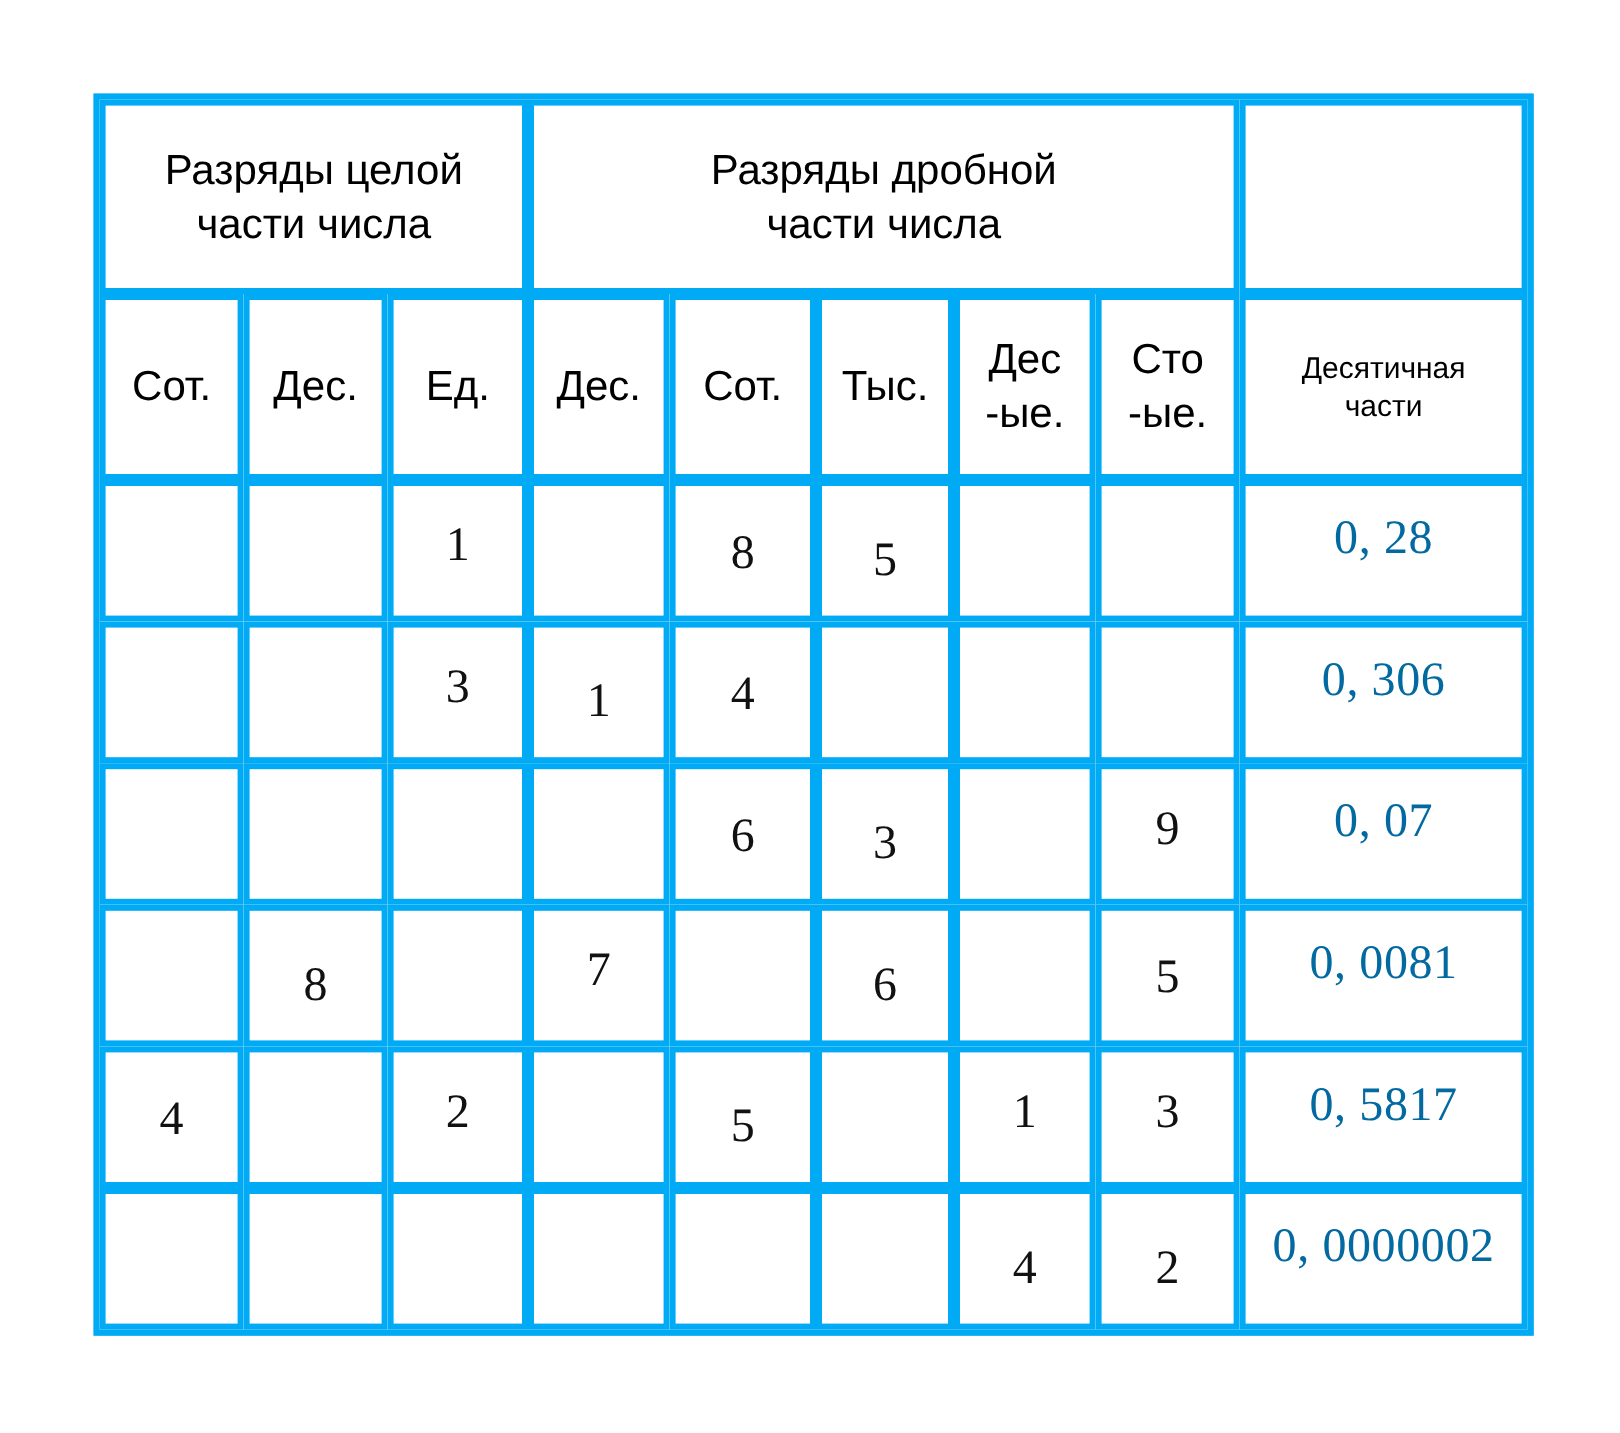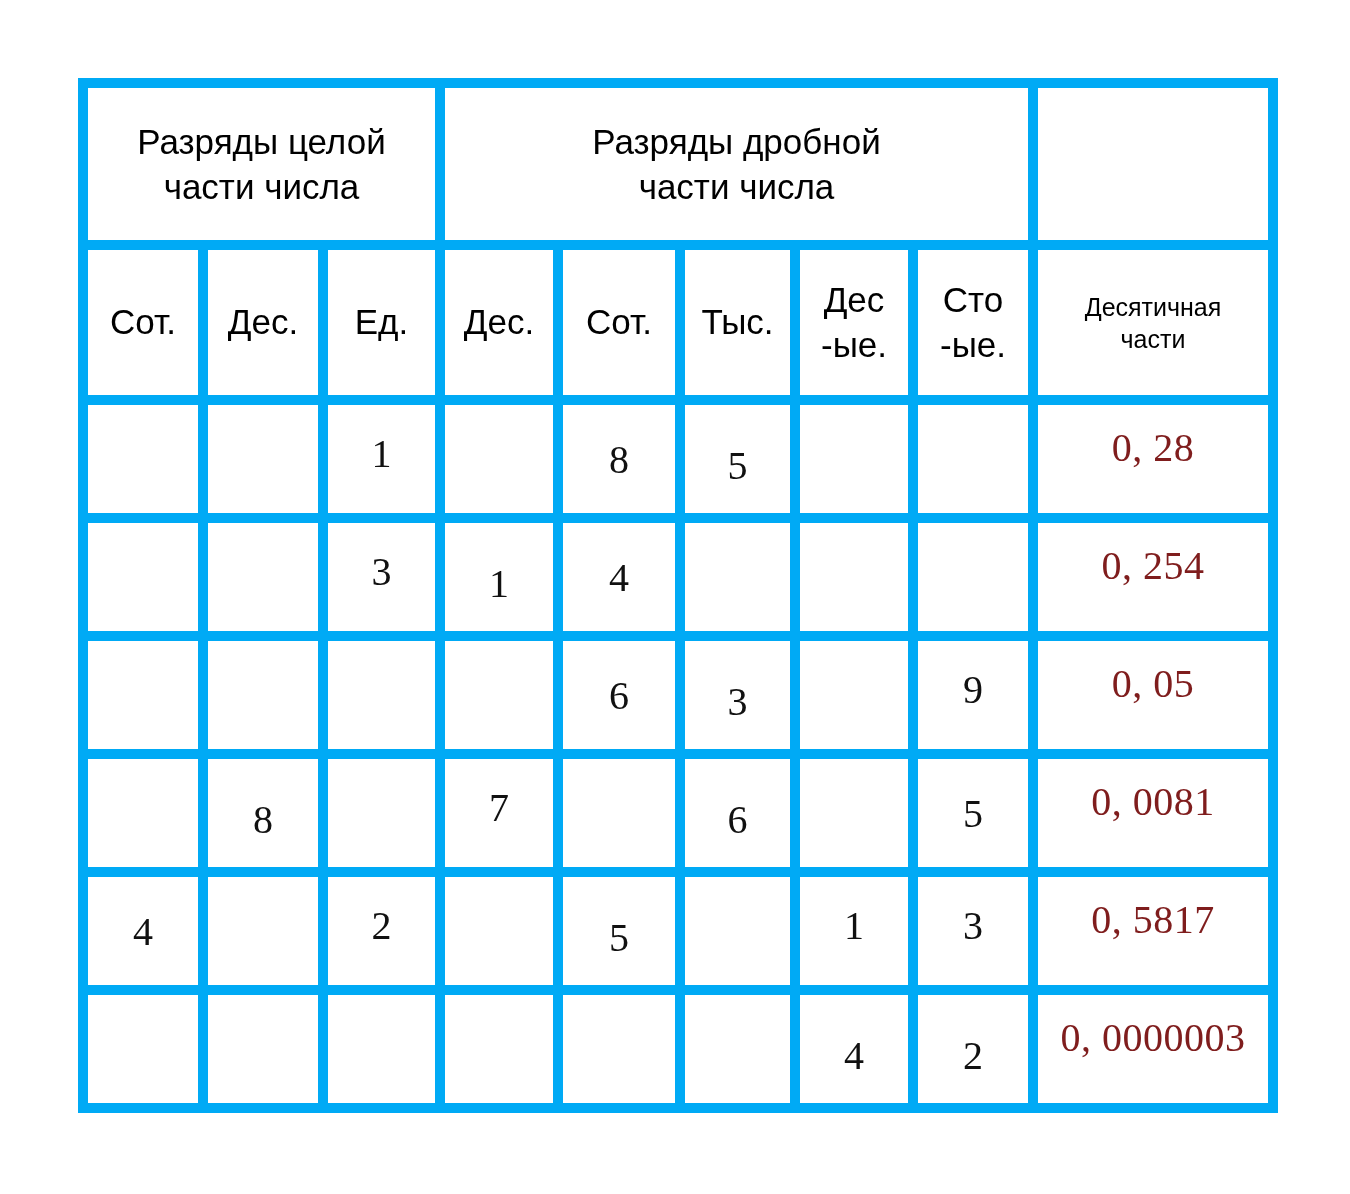--- a/index.html
+++ b/index.html
@@ -90,21 +90,21 @@
   
   .nudge-up   .dg { position: relative; top: -6px; }
   .nudge-down .dg { position: relative; top: 6px; }
   .nudge-0    .dg { position: relative; top: 0px; }
 
   
   .frac-cell {
     height: 118px;
     font-family: "Liberation Serif", serif;
     font-size: 40px;
-    color: #7f1d1d;
+    color: #0369a1;
     text-align: center;
     vertical-align: middle;
   }
   .frac-cell .fr {
     display: inline-block;
     position: relative;
     top: -12px;
     letter-spacing: 0.5px;
   }
 
@@ -199,33 +199,33 @@
 
       <tr>
         <td class="digit-cell nudge-0"><span class="dg"></span></td>
         <td class="digit-cell nudge-0"><span class="dg"></span></td>
         <td class="digit-cell nudge-up"><span class="dg">3</span></td>
         <td class="digit-cell nudge-down"><span class="dg">1</span></td>
         <td class="digit-cell nudge-0"><span class="dg">4</span></td>
         <td class="digit-cell nudge-0"><span class="dg"></span></td>
         <td class="digit-cell nudge-0"><span class="dg"></span></td>
         <td class="digit-cell nudge-0"><span class="dg"></span></td>
-        <td class="frac-cell"><span class="fr">0, 254</span></td>
+        <td class="frac-cell"><span class="fr">0, 306</span></td>
       </tr>
 
       <tr>
         <td class="digit-cell nudge-0"><span class="dg"></span></td>
         <td class="digit-cell nudge-0"><span class="dg"></span></td>
         <td class="digit-cell nudge-0"><span class="dg"></span></td>
         <td class="digit-cell nudge-0"><span class="dg"></span></td>
         <td class="digit-cell nudge-0"><span class="dg">6</span></td>
         <td class="digit-cell nudge-down"><span class="dg">3</span></td>
         <td class="digit-cell nudge-0"><span class="dg"></span></td>
         <td class="digit-cell nudge-up"><span class="dg">9</span></td>
-        <td class="frac-cell"><span class="fr">0, 05</span></td>
+        <td class="frac-cell"><span class="fr">0, 07</span></td>
       </tr>
 
       <tr>
         <td class="digit-cell nudge-0"><span class="dg"></span></td>
         <td class="digit-cell nudge-down"><span class="dg">8</span></td>
         <td class="digit-cell nudge-0"><span class="dg"></span></td>
         <td class="digit-cell nudge-up"><span class="dg">7</span></td>
         <td class="digit-cell nudge-0"><span class="dg"></span></td>
         <td class="digit-cell nudge-down"><span class="dg">6</span></td>
         <td class="digit-cell nudge-0"><span class="dg"></span></td>
@@ -247,19 +247,19 @@
 
       <tr>
         <td class="digit-cell nudge-0"><span class="dg"></span></td>
         <td class="digit-cell nudge-0"><span class="dg"></span></td>
         <td class="digit-cell nudge-0"><span class="dg"></span></td>
         <td class="digit-cell nudge-0"><span class="dg"></span></td>
         <td class="digit-cell nudge-0"><span class="dg"></span></td>
         <td class="digit-cell nudge-0"><span class="dg"></span></td>
         <td class="digit-cell nudge-down"><span class="dg">4</span></td>
         <td class="digit-cell nudge-down"><span class="dg">2</span></td>
-        <td class="frac-cell"><span class="fr">0, 0000003</span></td>
+        <td class="frac-cell"><span class="fr">0, 0000002</span></td>
       </tr>
 
     </tbody>
   </table>
 
 </div>
 
 </body></html>

